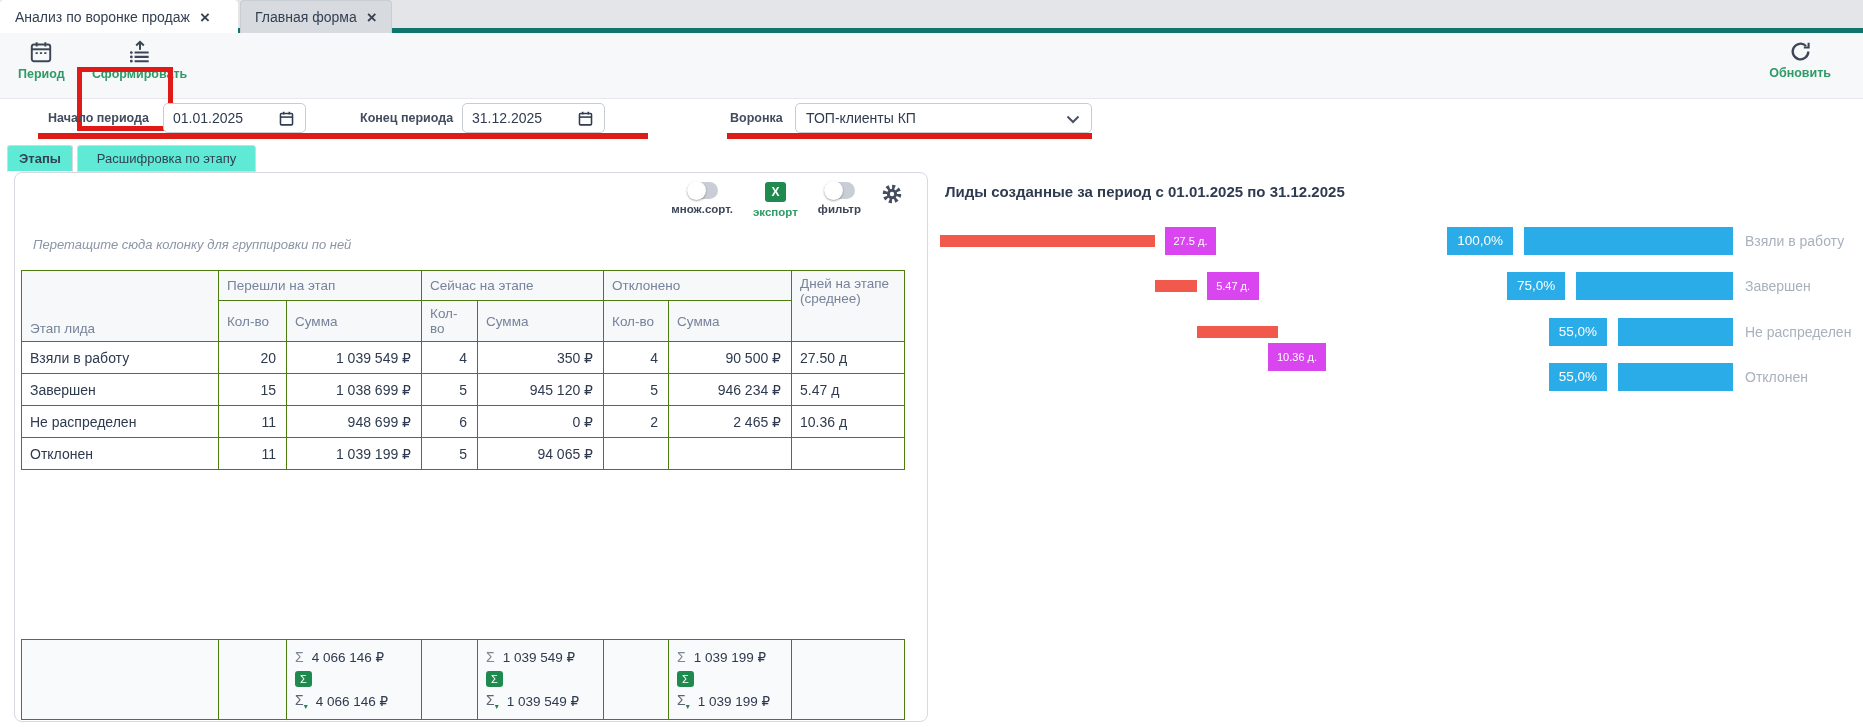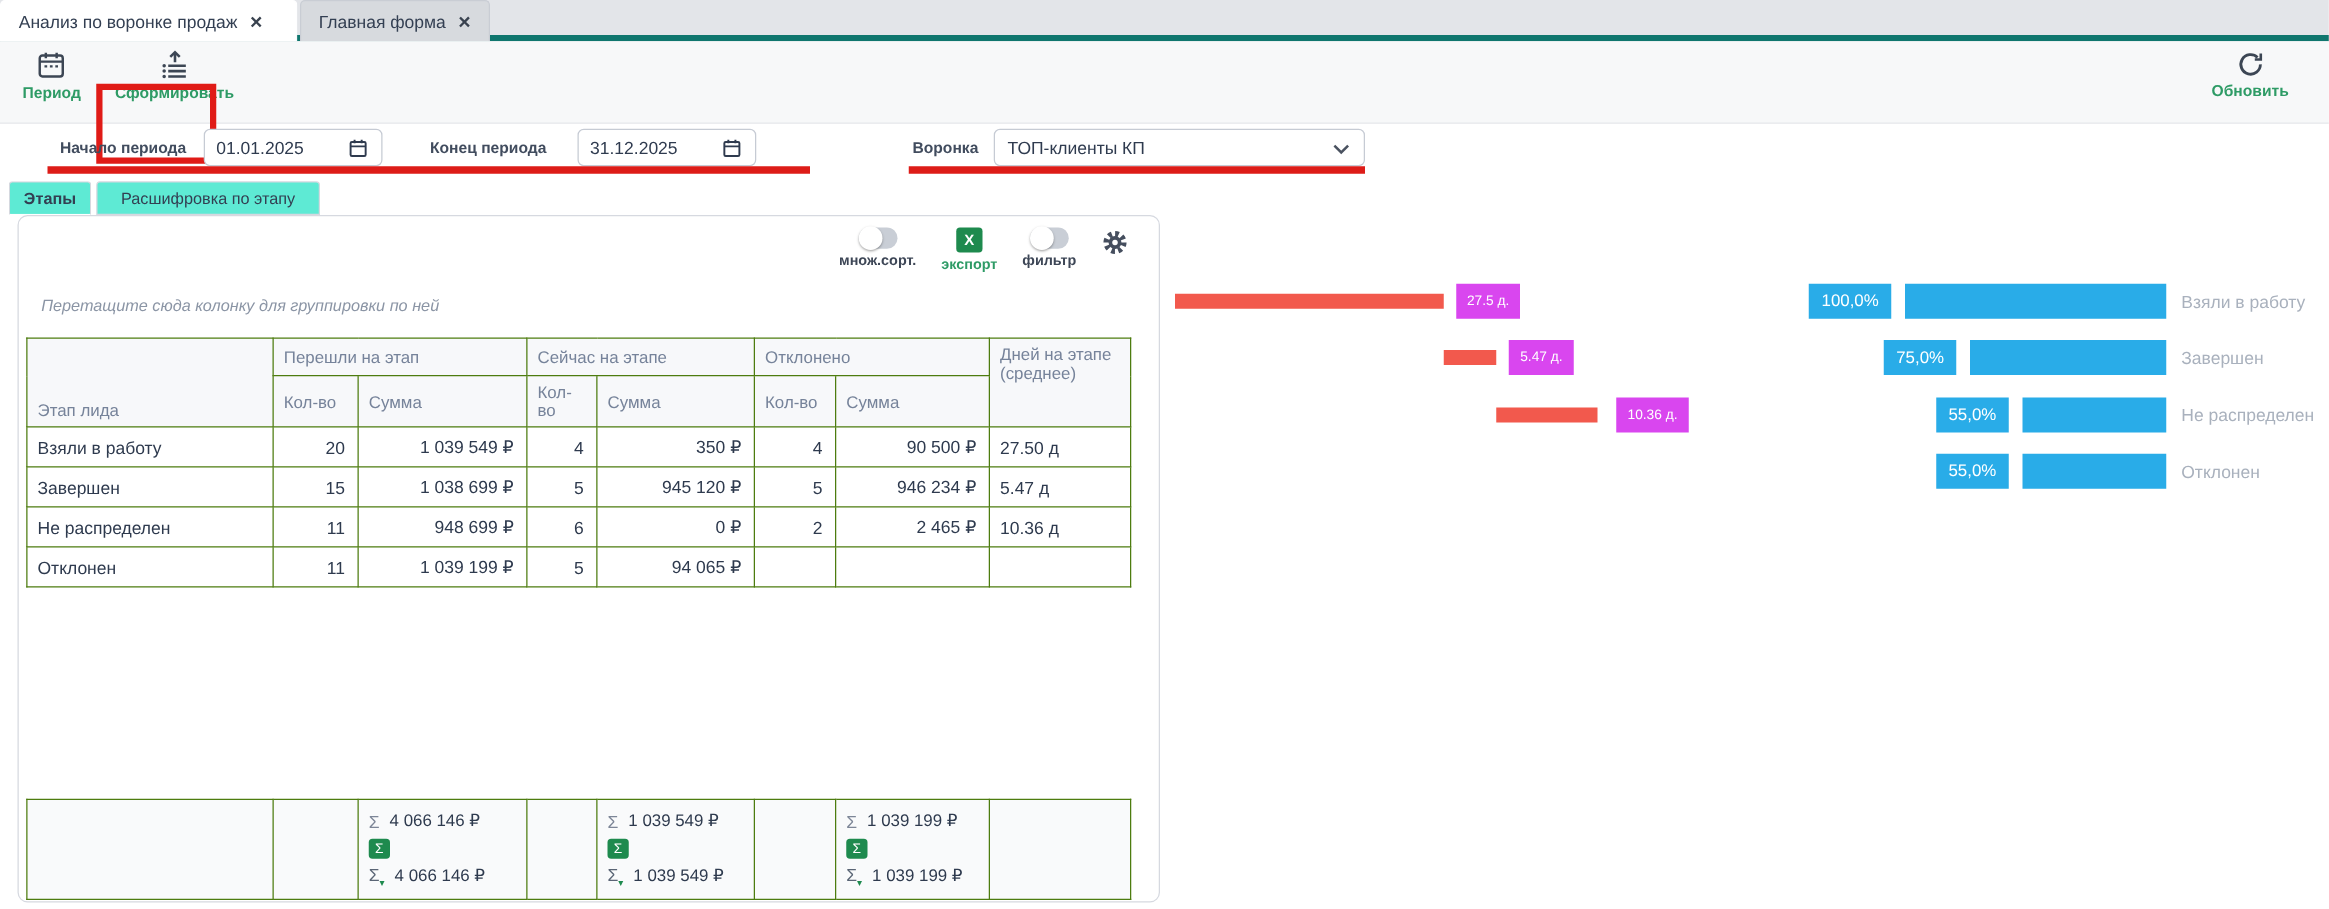--- a/index.html
+++ b/index.html
@@ -160,21 +160,21 @@
   <span class="flabel" style="left:48px;">Начало периода</span>
   <input class="finput" style="left: 163px; width: 143px;" value="01.01.2025">
   <span class="cal-ico" style="left:278px;">
     <svg width="17" height="17" viewBox="0 0 24 24" fill="none" stroke="#2f3b4f" stroke-width="2.2">
       <rect x="3.5" y="5" width="17" height="16" rx="1.5"></rect>
         <path d="M3.5 10h17"></path>
         <path d="M8 2.5v4M16 2.5v4"></path>
     </svg>
   </span>
 
-  <span class="flabel" style="left:344px;">Конец периода</span>
+  <span class="flabel" style="left:360px;">Конец периода</span>
   <input class="finput" style="left: 462px; width: 143px;" value="31.12.2025">
   <span class="cal-ico" style="left:577px;">
     <svg width="17" height="17" viewBox="0 0 24 24" fill="none" stroke="#2f3b4f" stroke-width="2.2">
       <rect x="3.5" y="5" width="17" height="16" rx="1.5"></rect>
         <path d="M3.5 10h17"></path>
         <path d="M8 2.5v4M16 2.5v4"></path>
     </svg>
   </span>
 
   <span class="flabel" style="left:730px;">Воронка</span>
@@ -348,20 +348,21 @@
               <span>1 039 199 ₽</span>
             </div>
       </td>
       <td></td>
     </tr>
   </tbody>
     </table>
 </div>
 
 <div class="chart">
+  <div class="chart-title">Лиды созданные за период с 01.01.2025 по 31.12.2025</div>
 
   <div class="chart-row" style="top:55px;">
     <div class="days-bar" style="left: 0px; width: 214.5px;"></div>
     <div class="days-label" style="left: 224.5px;">27.5 д.</div>
     <div class="blue-zone">
       <div class="conv-bar" style="width: 209px;"></div>
       <div class="conv-label" style="right: 220px;">100,0%</div>
     </div>
     <div class="stage-label">Взяли в работу</div>
   </div>
@@ -371,21 +372,21 @@
     <div class="days-label" style="left: 267.166px;">5.47 д.</div>
     <div class="blue-zone">
       <div class="conv-bar" style="width: 156.75px;"></div>
       <div class="conv-label" style="right: 167.75px;">75,0%</div>
     </div>
     <div class="stage-label">Завершен</div>
   </div>
 
   <div class="chart-row" style="top:146px;">
     <div class="days-bar" style="left: 257.166px; width: 80.808px;"></div>
-    <div class="days-label" style="left: 353px;">10.36 д.</div>
+    <div class="days-label" style="left: 328px; margin-top: 25px;">10.36 д.</div>
     <div class="blue-zone">
       <div class="conv-bar" style="width: 114.95px;"></div>
       <div class="conv-label" style="right: 125.95px;">55,0%</div>
     </div>
     <div class="stage-label">Не распределен</div>
   </div>
 
   <div class="chart-row" style="top:191px;">
 
     <div class="blue-zone">

